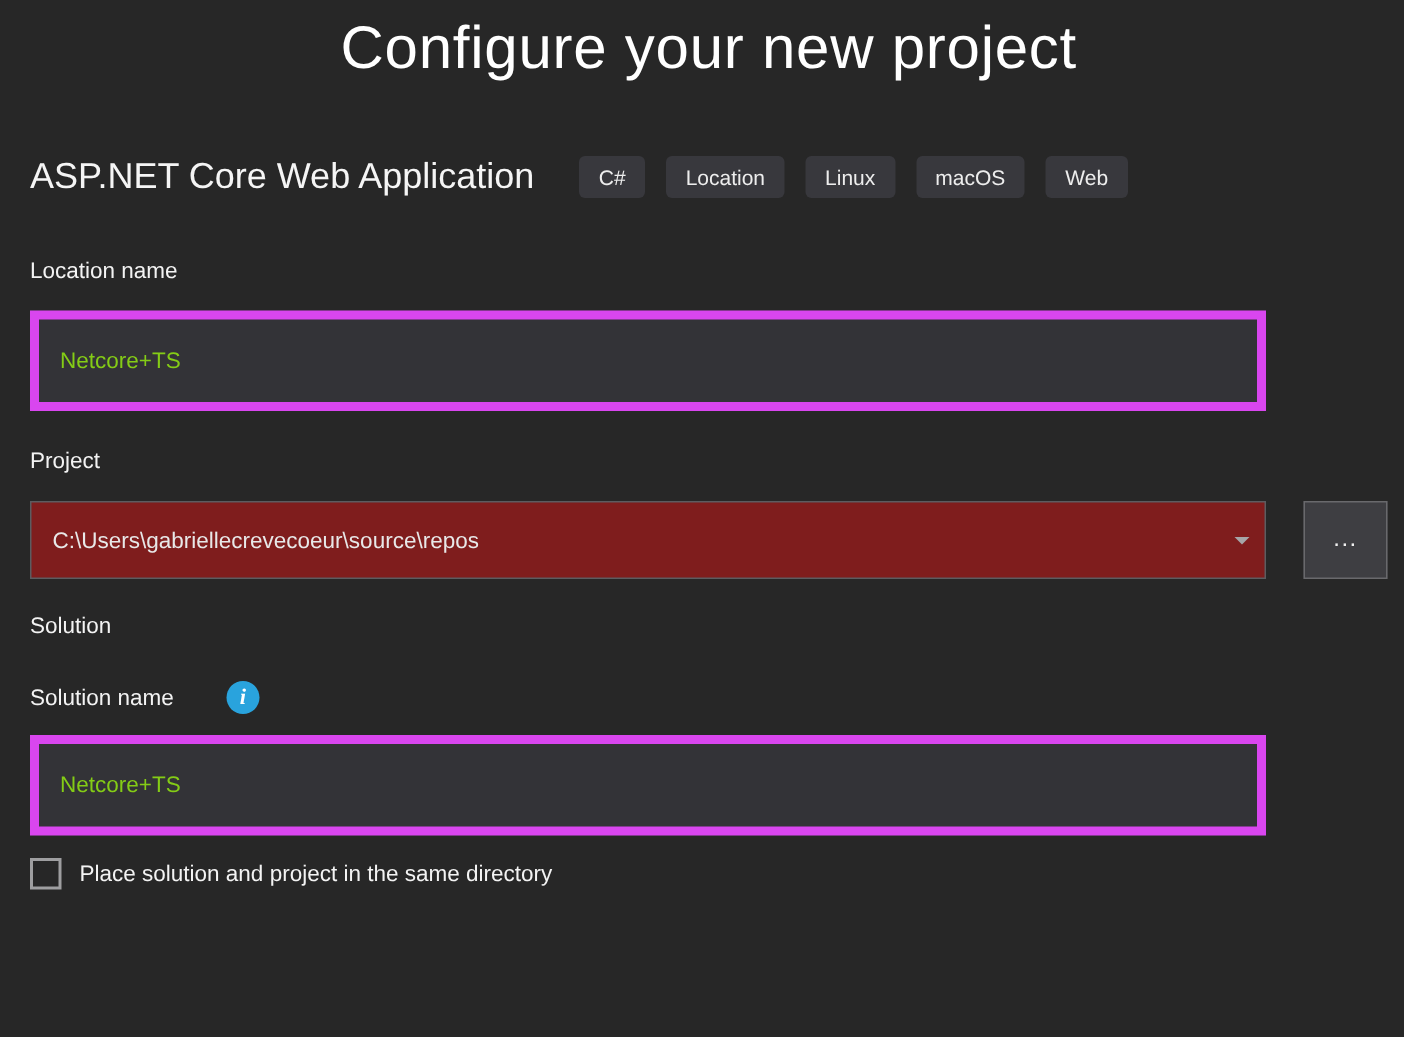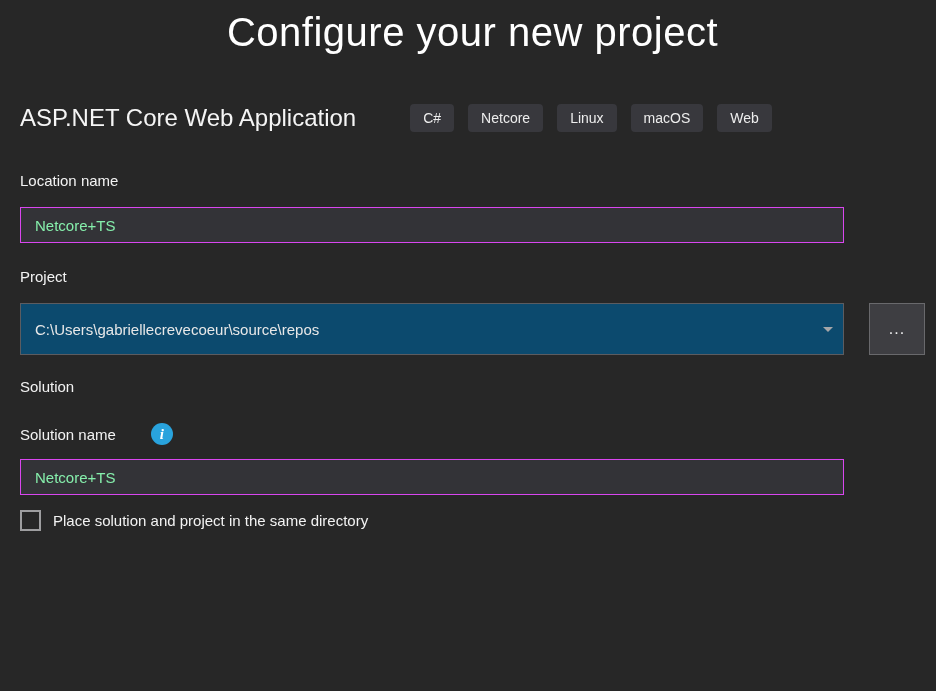--- a/index.html
+++ b/index.html
@@ -20,21 +20,20 @@
     color: #FFFFFF;
     letter-spacing: 0.5px;
     text-align: center;
   }
 
   .template-row {
     margin-top: 46px;
     display: flex;
     align-items: center;
     height: 32px;
-    gap: 24px;
   }
   .template-name {
     font-size: 24px;
     font-weight: 300;
     color: #F5F5F5;
     margin-right: 30px;
     white-space: nowrap;
   }
   .tags { display: flex; gap: 14px; align-items: center; }
   .tag {
@@ -54,37 +53,37 @@
     gap: 8px;
   }
   .lbl-project  { margin-top: 38px; }
   .lbl-location { margin-top: 25px; }
   .lbl-solution { margin-top: 23px; }
   .lbl-solname  { margin-top: 28px; gap: 35px; }
 
   .text-input {
     margin-top: 18px;
     width: 824px;
-    height: 36px;
+    height: 67px;
     background: #333337;
-    border: 1px solid #d946ef;
-    color: #86efac;
+    border: 6px solid #d946ef;
+    color: #84cc16;
     font-size: 15px;
     font-family: "Liberation Sans", sans-serif;
     padding: 0 14px;
     outline: none;
     display: block;
   }
 
   .combo-row { margin-top: 18px; display: flex; align-items: stretch; }
   .combo {
     position: relative;
     width: 824px;
     height: 52px;
-    background: #0c4a6e;
+    background: #7f1d1d;
     border: 1px solid #5C5C60;
     display: flex;
     align-items: center;
     padding: 0 34px 0 14px;
     cursor: default;
   }
   .combo-text {
     font-size: 15px;
     color: #E8E8E8;
     white-space: nowrap;
@@ -150,21 +149,21 @@
 <body>
 
 <div class="container">
 
   <h1 class="page-title">Configure your new project</h1>
 
   <div class="template-row">
     <div class="template-name">ASP.NET Core Web Application</div>
     <div class="tags">
       <span class="tag">C#</span>
-      <span class="tag">Netcore</span>
+      <span class="tag">Location</span>
       <span class="tag">Linux</span>
       <span class="tag">macOS</span>
       <span class="tag">Web</span>
     </div>
   </div>
 
   <div class="field-label lbl-project">Location name</div>
   <input class="text-input" type="text" value="Netcore+TS" style="">
 
   <div class="field-label lbl-location">Project</div>

